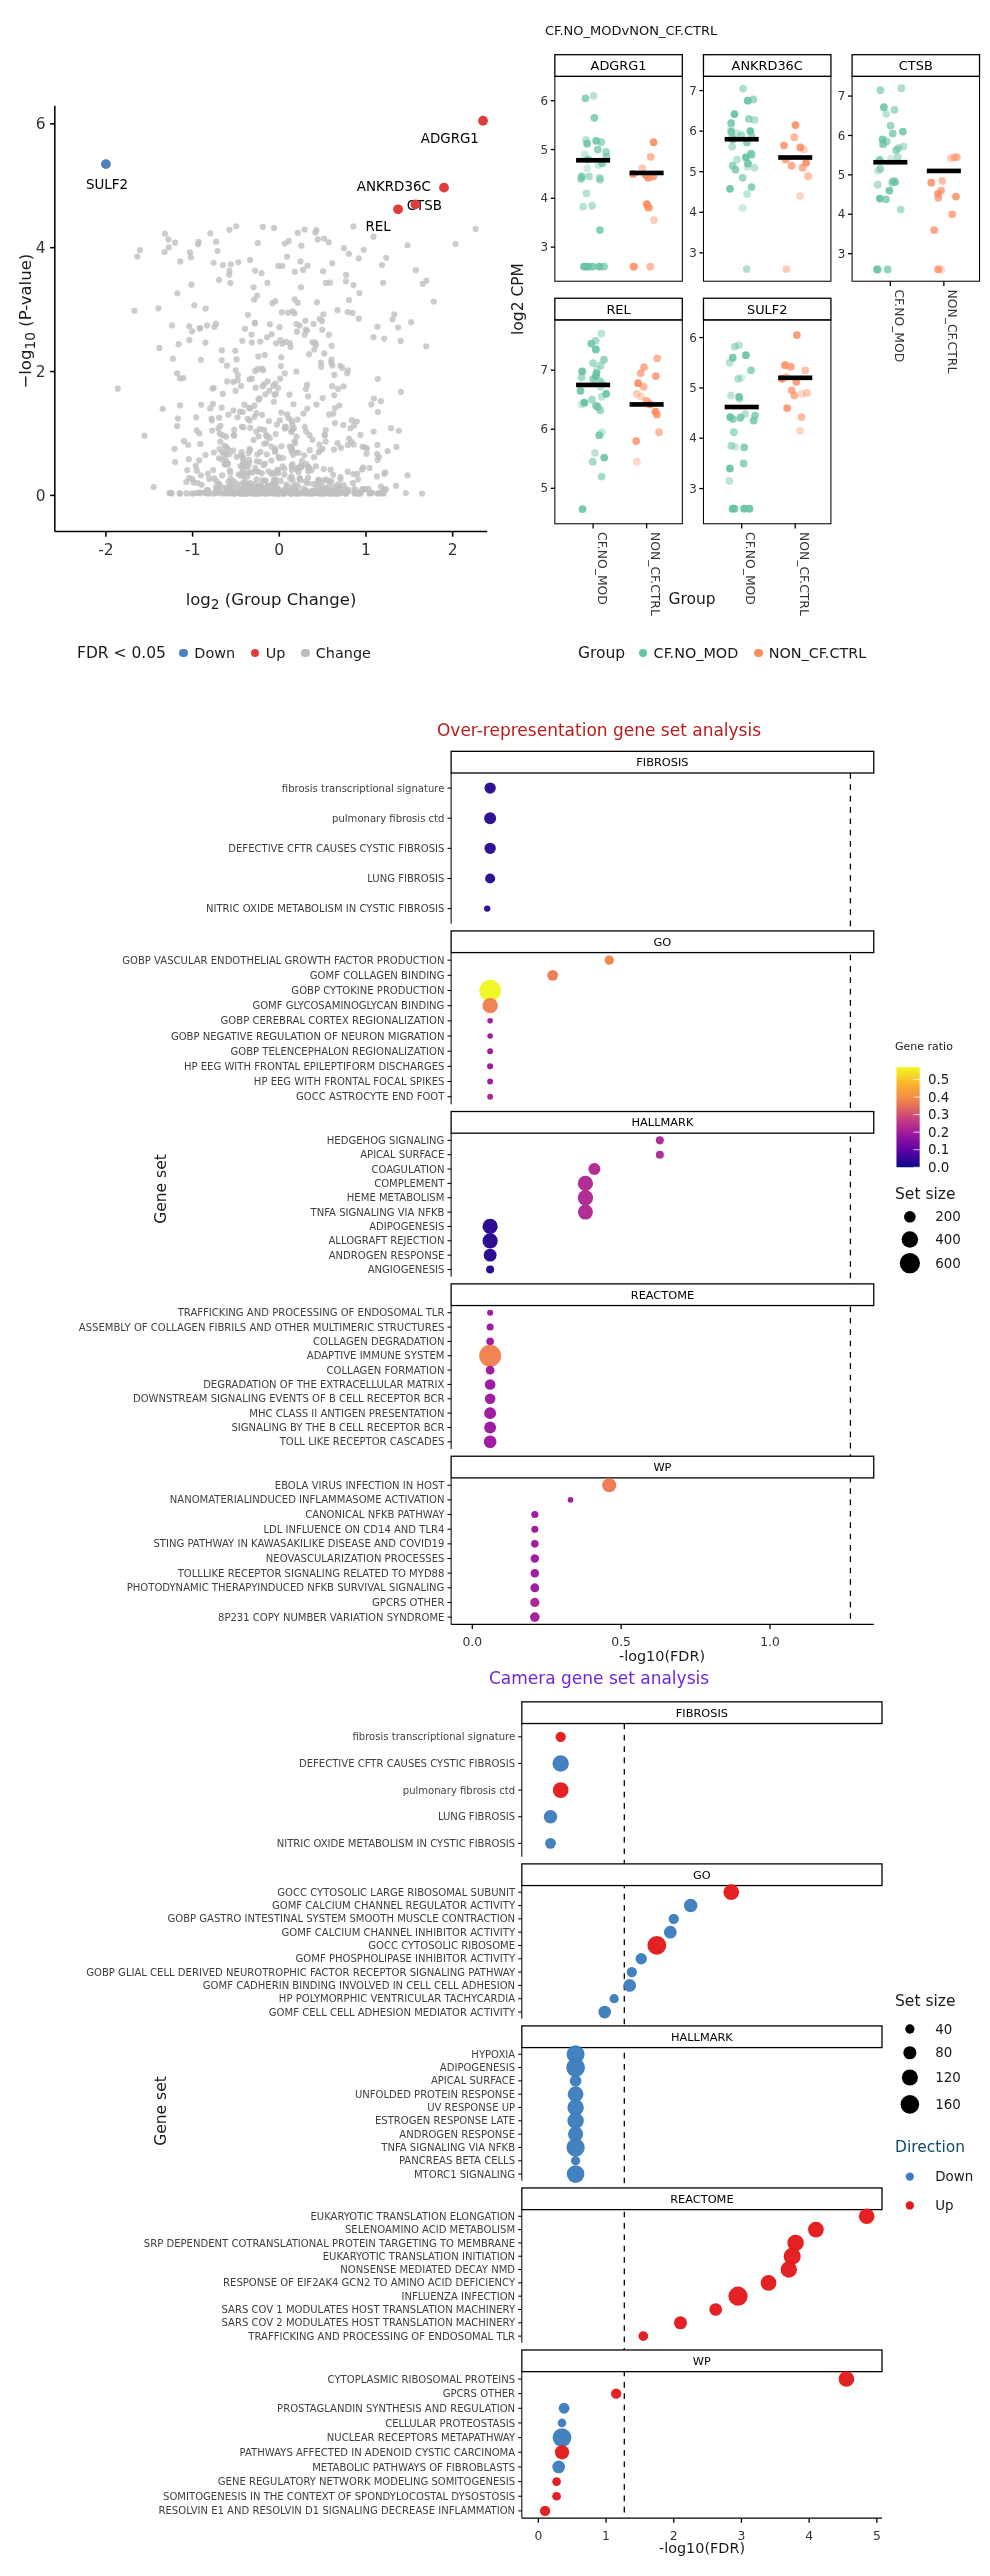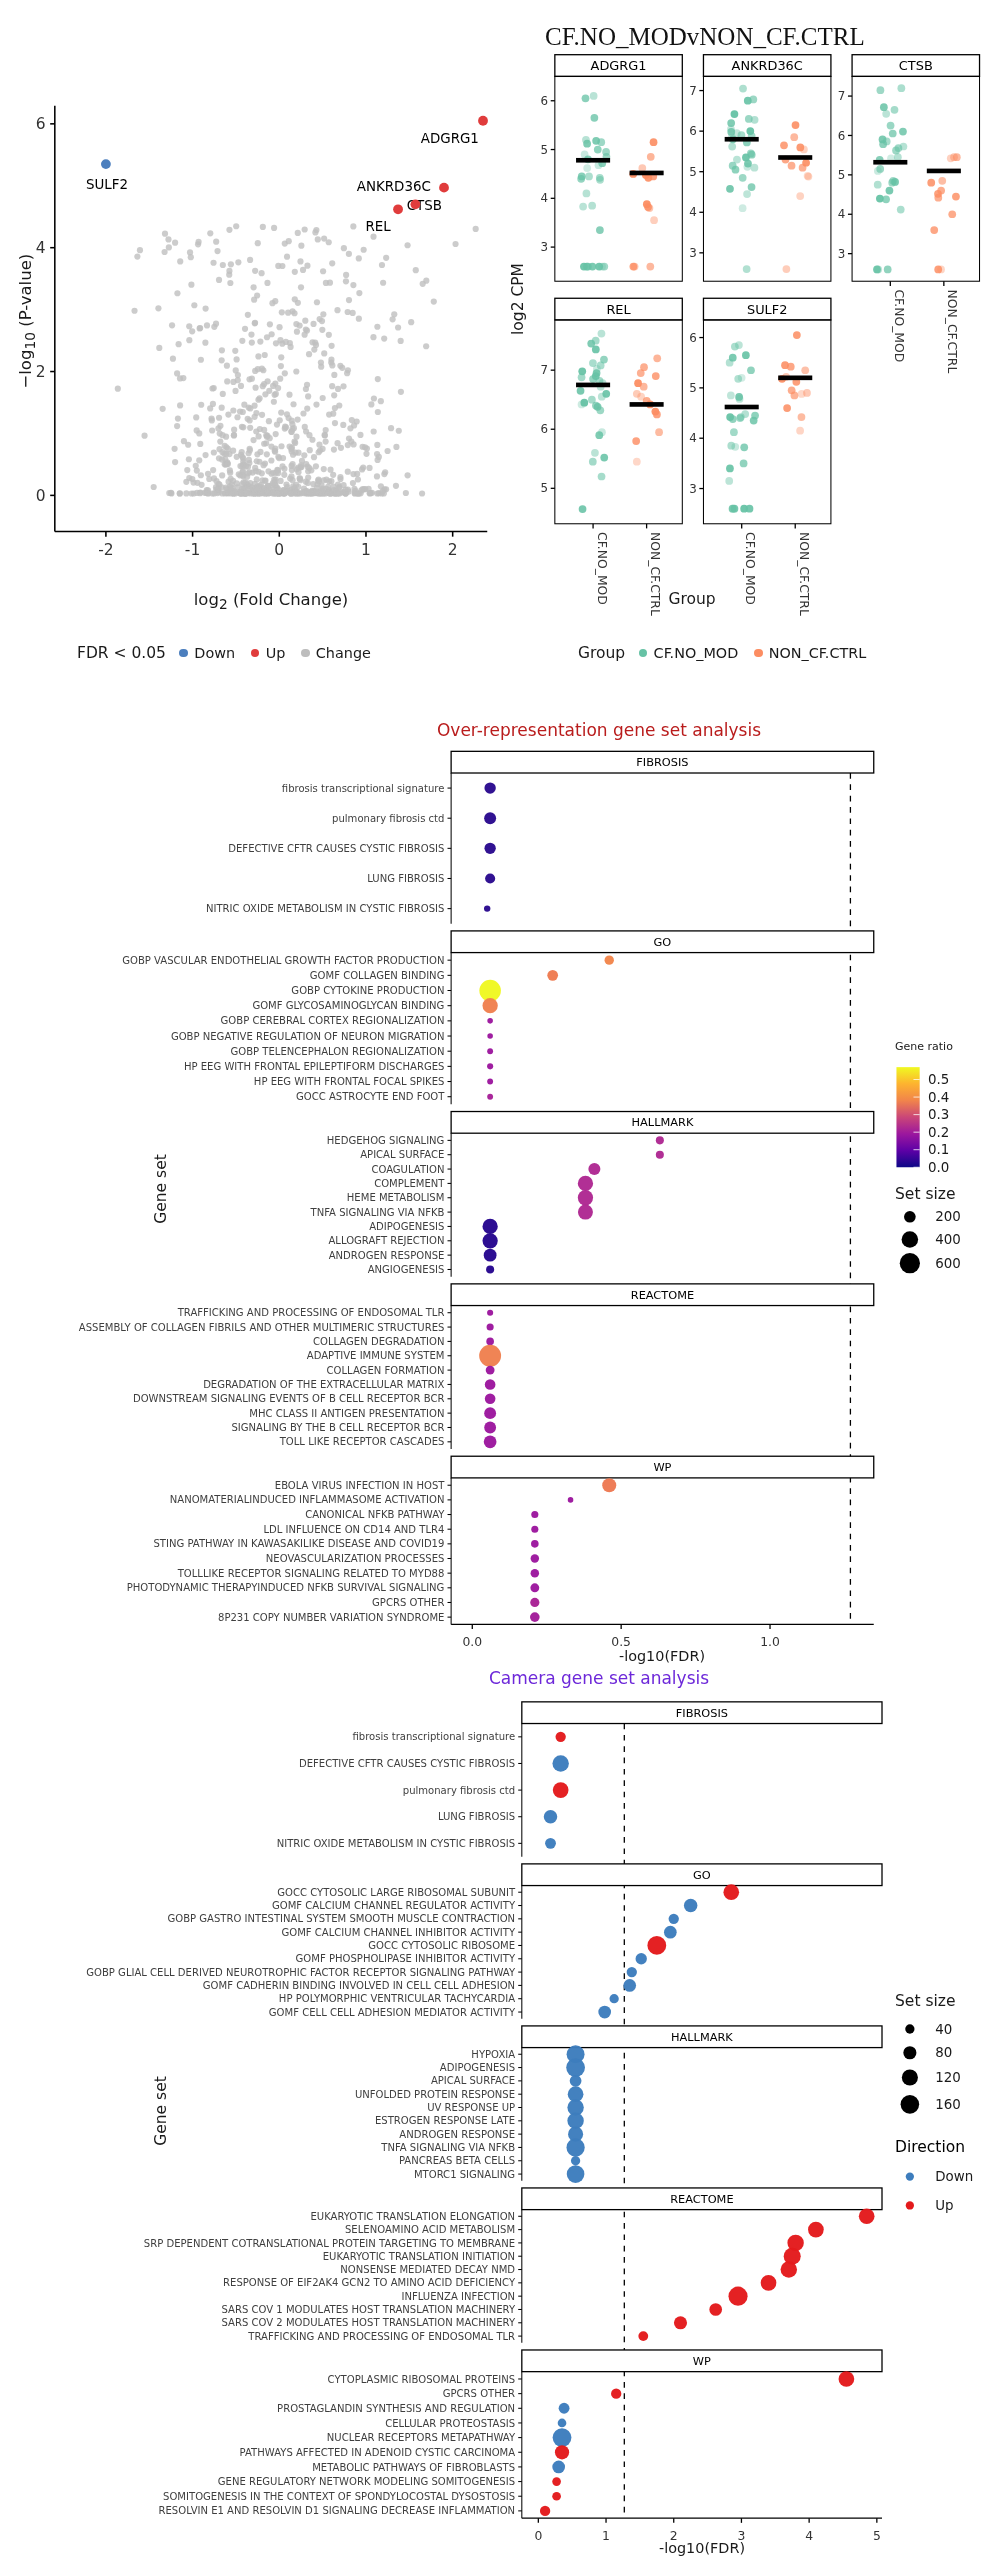--- a/index.html
+++ b/index.html
@@ -14,40 +14,40 @@
   svg text{font-family:"DejaVu Sans","Liberation Sans",sans-serif;}
 </style>
 </head>
 <body>
 
 <div class="abs ctr rot" style="left:-76px;top:310px;width:206px;font-size:16.5px;color:#1a1a1a;">
   <span>−log</span><sub>10</sub><span> (P-value)</span>
 </div>
 
 <div class="abs ctr" style="left:168px;top:590px;width:206px;font-size:16.5px;color:#1a1a1a;">
-  <span>log</span><sub>2</sub><span> (Fold Change)</span>
+  <span>log</span><sub>2</sub><span> (Group Change)</span>
 </div>
 
 <div class="abs lg" style="left:77px;top:644px;">
   <span class="ti" style="font-size:15.5px;">FDR &lt; 0.05</span>
   <span class="it">
       <span class="dot" style="background: rgb(76, 127, 190);"></span>
       <span>Down</span>
     </span>
   <span class="it">
       <span class="dot" style="background: rgb(224, 60, 60);"></span>
       <span>Up</span>
     </span>
   <span class="it">
       <span class="dot" style="background: rgb(189, 189, 189);"></span>
       <span>Change</span>
     </span>
 </div>
 
-<div class="abs" style="left:545px;top:23px;font-size:25px;color:#111;font-family:Liberation Serif, serif;">CF.NO_MODvNON_CF.CTRL</div>
+<div class="abs" style="left:545px;top:23px;font-size:13px;color:#111;">CF.NO_MODvNON_CF.CTRL</div>
 
 <div class="abs ctr rot" style="left:415px;top:290px;width:206px;font-size:15.5px;color:#1a1a1a;">log2 CPM</div>
 
 <div class="abs ctr" style="left:589px;top:590px;width:206px;font-size:15.5px;color:#1a1a1a;">Group</div>
 
 <div class="abs lg" style="left:578px;top:644px;">
   <span class="ti" style="font-size:15.5px;">Group</span>
   <span class="it">
       <span class="dot" style="background: rgb(102, 194, 165);"></span>
       <span>CF.NO_MOD</span>
@@ -61,21 +61,21 @@
 <div class="abs ctr" style="left:341px;top:720px;width:516px;font-size:17px;color:#b91c1c;">Over-representation gene set analysis</div>
 <div class="abs ctr rot" style="left:58px;top:1180px;width:206px;font-size:15.5px;color:#1a1a1a;">Gene set</div>
 <div class="abs ctr" style="left:559px;top:1648px;width:206px;font-size:14.4px;color:#1a1a1a;">-log10(FDR)</div>
 <div class="abs" style="left:895px;top:1040px;font-size:11px;color:#1a1a1a;">Gene ratio</div>
 <div class="abs" style="left:895px;top:1185px;font-size:15.5px;color:#1a1a1a;">Set size</div>
 
 <div class="abs ctr" style="left:341px;top:1668px;width:516px;font-size:17px;color:#6d28d9;">Camera gene set analysis</div>
 <div class="abs ctr rot" style="left:58px;top:2102px;width:206px;font-size:15.5px;color:#1a1a1a;">Gene set</div>
 <div class="abs ctr" style="left:599px;top:2540px;width:206px;font-size:14.4px;color:#1a1a1a;">-log10(FDR)</div>
 <div class="abs" style="left:895px;top:1992px;font-size:15.5px;color:#1a1a1a;">Set size</div>
-<div class="abs" style="left:895px;top:2138px;font-size:15.5px;color:#000000;">Direction</div>
+<div class="abs" style="left:895px;top:2138px;font-size:15.5px;color:#0c4a6e;">Direction</div>
 
 <svg id="main-svg" width="991" height="2576" viewBox="0 0 1920 4992" style="position:absolute;left:0;top:0;">
     <line x1="106" y1="205" x2="106" y2="1030" stroke="#000" stroke-width="3"></line>
     <line x1="106" y1="1030" x2="944" y2="1030" stroke="#000" stroke-width="3"></line>
     <line x1="97" y1="960" x2="106" y2="960" stroke="#000" stroke-width="3"></line>
     <text x="88" y="970" font-size="30" fill="#333" text-anchor="end">0</text>
     <line x1="97" y1="720" x2="106" y2="720" stroke="#000" stroke-width="3"></line>
     <text x="88" y="730" font-size="30" fill="#333" text-anchor="end">2</text>
     <line x1="97" y1="480" x2="106" y2="480" stroke="#000" stroke-width="3"></line>
     <text x="88" y="490" font-size="30" fill="#333" text-anchor="end">4</text>

